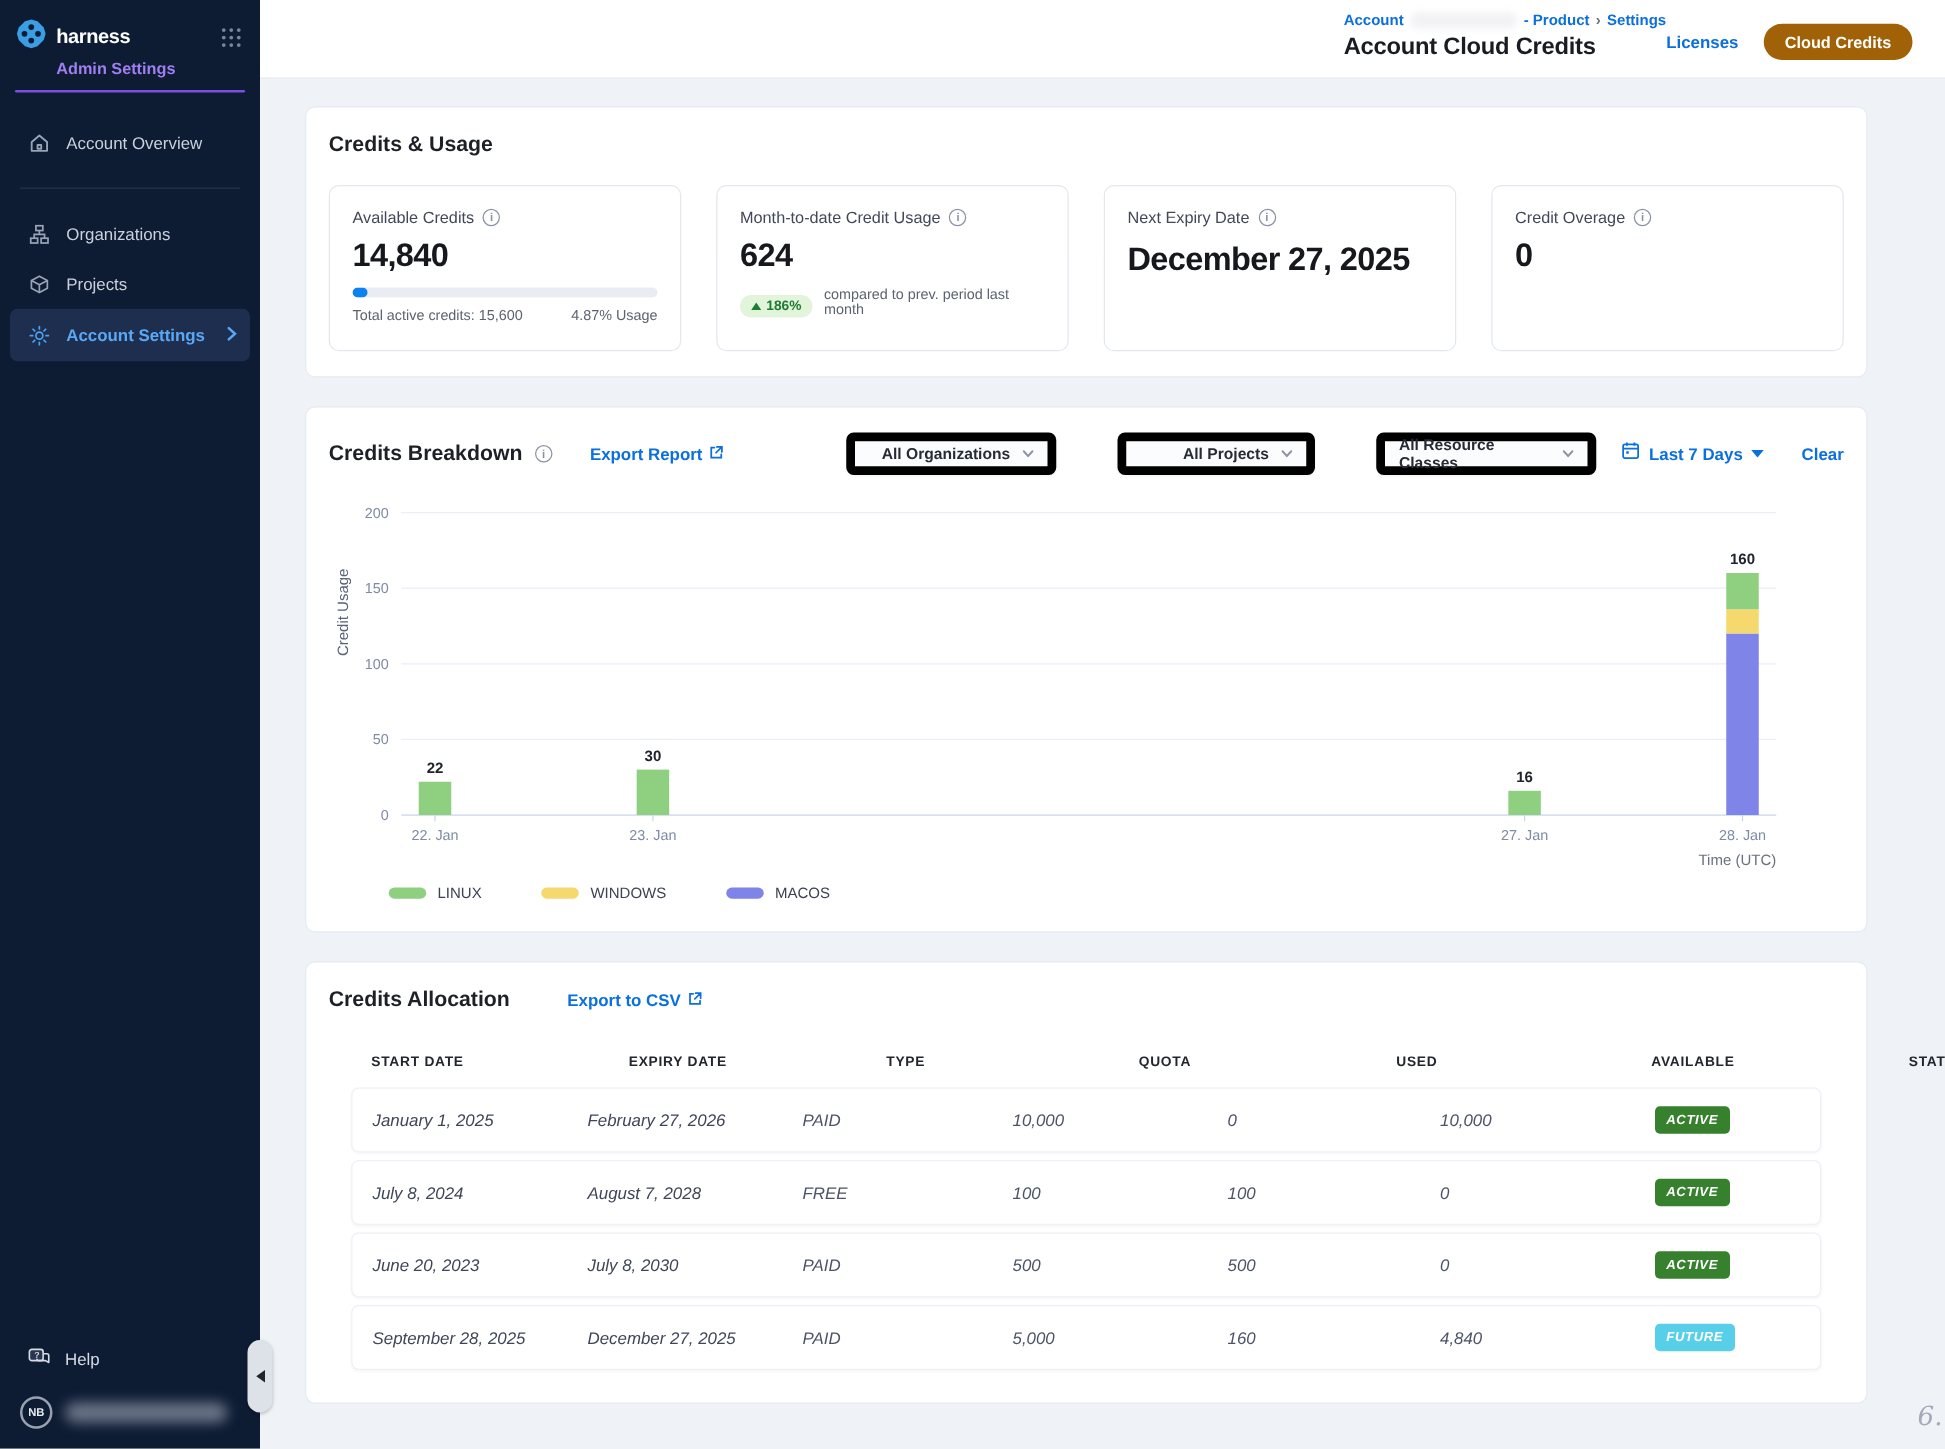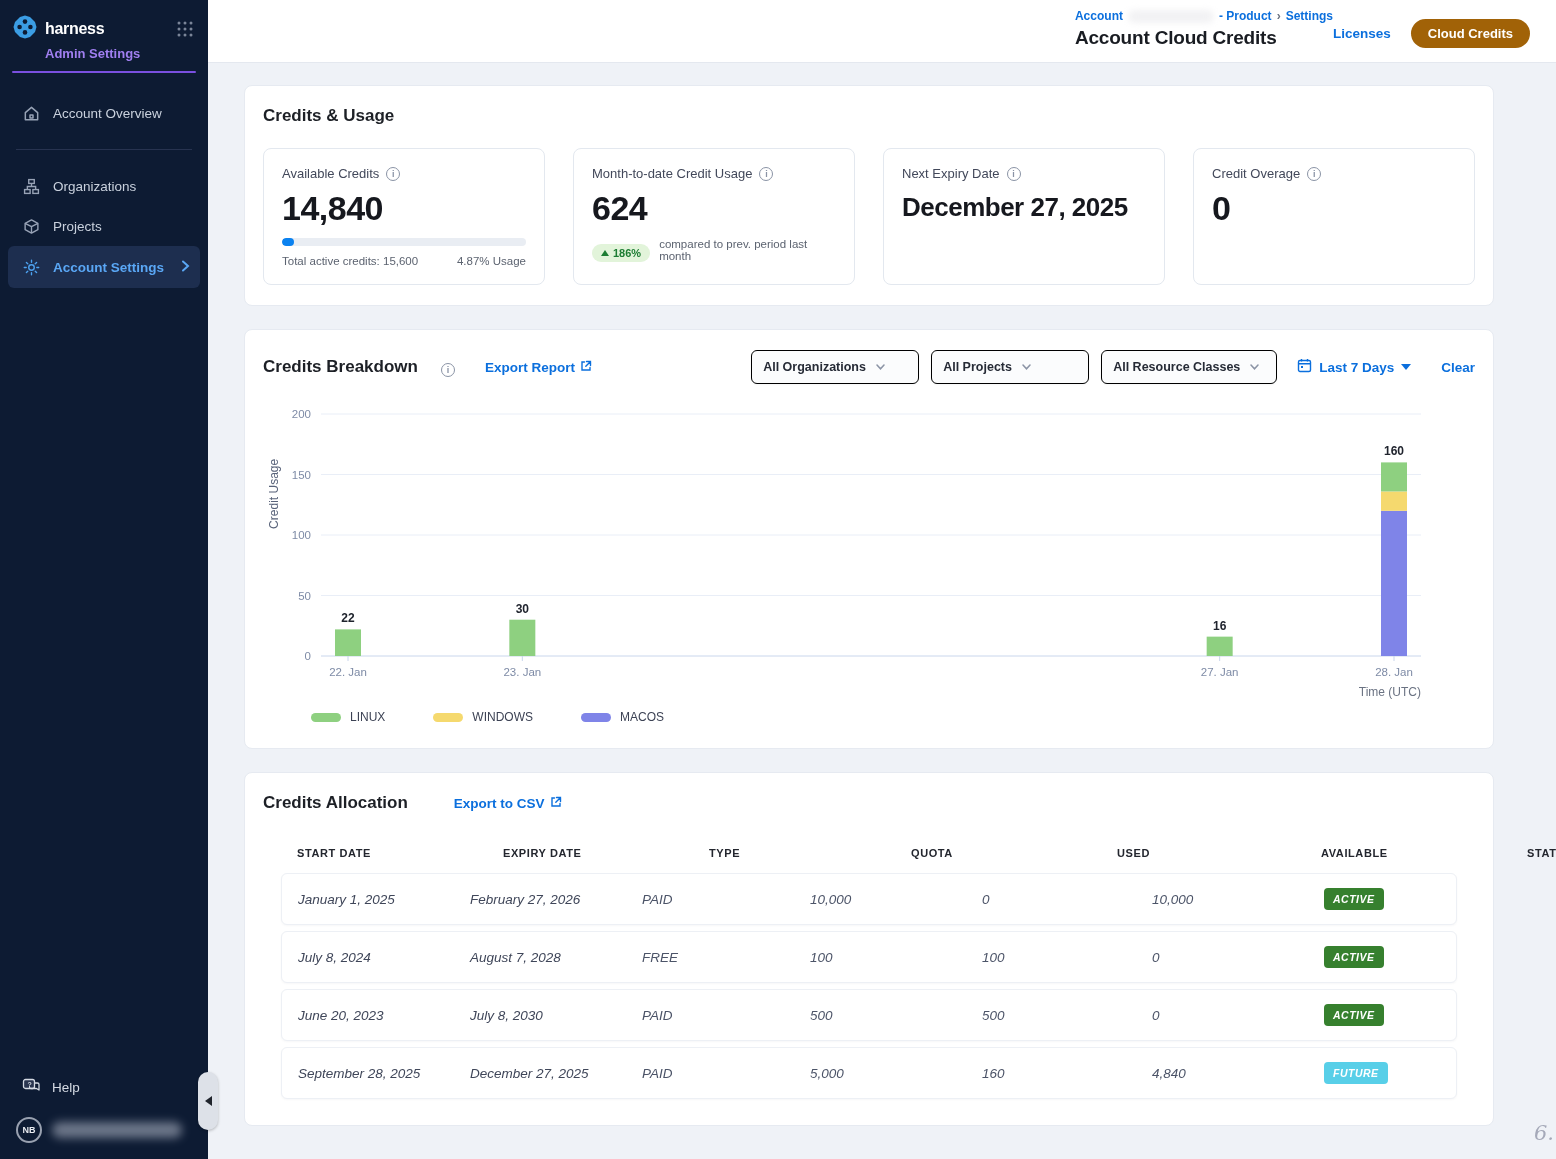--- a/index.html
+++ b/index.html
@@ -43,36 +43,36 @@
   .content { padding:22px 62px 24px 36px; overflow:hidden; }
   .card { background:#fff; border:1px solid #e6eaf1; border-radius:8px; margin-bottom:23px; }
   .card-pad { padding:20px 18px; }
   .sec-title { font-size:17px; font-weight:700; color:#1d2026; }
 
   
   .stat-grid { display:grid; grid-template-columns:repeat(4,1fr); gap:28px; margin-top:22px; }
   .stat-card { border:1px solid #e3e8ef; border-radius:8px; min-height:133px; padding:17px 18px; background:#fff; }
   .stat-label { font-size:13px; color:#42485a; display:flex; align-items:center; gap:7px; }
   .info-i { width:14px; height:14px; min-width:14px; border:1.4px solid #8a93a5; border-radius:50%; color:#8a93a5; font-size:9px; font-weight:700; display:inline-flex; align-items:center; justify-content:center; font-style:normal; }
-  .stat-value { font-size:34px; font-weight:700; color:#16181e; margin-top:8px; letter-spacing:-0.5px; }
+  .stat-value { font-size:26px; font-weight:700; color:#16181e; margin-top:8px; letter-spacing:-0.5px; }
   .stat-value.date { font-size:26px; line-height:1.3; margin-top:10px; }
   .progress { height:8px; background:#e9edf3; border-radius:4px; margin-top:10px; position:relative; overflow:hidden; }
   .progress-fill { position:absolute; left:0; top:0; bottom:0; background:#0b82f0; border-radius:4px; min-width:12px; }
   .stat-foot { display:flex; justify-content:space-between; font-size:11.5px; color:#5c6370; margin-top:9px; }
   .delta-row { display:flex; align-items:flex-end; gap:9px; margin-top:10px; }
   .delta-badge { background:#e2f4da; border-radius:10px; padding:3px 9px; font-size:11px; font-weight:700; color:#1d7d33; display:flex; align-items:center; gap:4px; }
   .delta-badge .up { width:0; height:0; border-left:4px solid transparent; border-right:4px solid transparent; border-bottom:6px solid #1d7d33; }
   .delta-note { font-size:11.5px; color:#5c6370; }
 
   
   .bd-header { display:flex; align-items:center; gap:14px; }
-  .bd-title-wrap { display:flex; align-items:flex-end; gap:23px; }
+  .bd-title-wrap { display:flex; align-items:center; gap:10px; }
   .export-link { display:flex; align-items:center; gap:5px; margin-left:16px; }
   .bd-filters { margin-left:auto; display:flex; align-items:center; gap:12px; }
-  .select { height:34px; border:1px solid #000000; border-radius:6px; background:#fbfcfd; display:flex; align-items:center; justify-content:flex-start; padding:0 11px; font-size:12.5px; font-weight:700; color:#262b36; cursor:pointer; box-shadow:0 1px 2px rgba(30,40,60,.04); }
+  .select { height:34px; border:7px solid #000000; border-radius:6px; background:#fbfcfd; display:flex; align-items:center; justify-content:flex-end; padding:0 11px; font-size:12.5px; font-weight:700; color:#262b36; cursor:pointer; box-shadow:0 1px 2px rgba(30,40,60,.04);margin-left:37px; }
   .select .sel-chev { color:#8b94a5; margin-left:10px; display:flex; }
   .daterange { display:flex; align-items:center; gap:7px; margin-left:8px; cursor:pointer; }
   .daterange .caret { width:0; height:0; border-left:5px solid transparent; border-right:5px solid transparent; border-top:6px solid #0b6fdd; }
   .clear-link { margin-left:18px; }
   .chart-wrap { margin-top:14px; }
   .legend { display:flex; align-items:center; gap:48px; margin:6px 0 4px 48px; }
   .legend-item { display:flex; align-items:center; gap:9px; font-size:12px; color:#3c4254; }
   .legend-pill { width:30px; height:9px; border-radius:5px; display:inline-block; }
 
   

